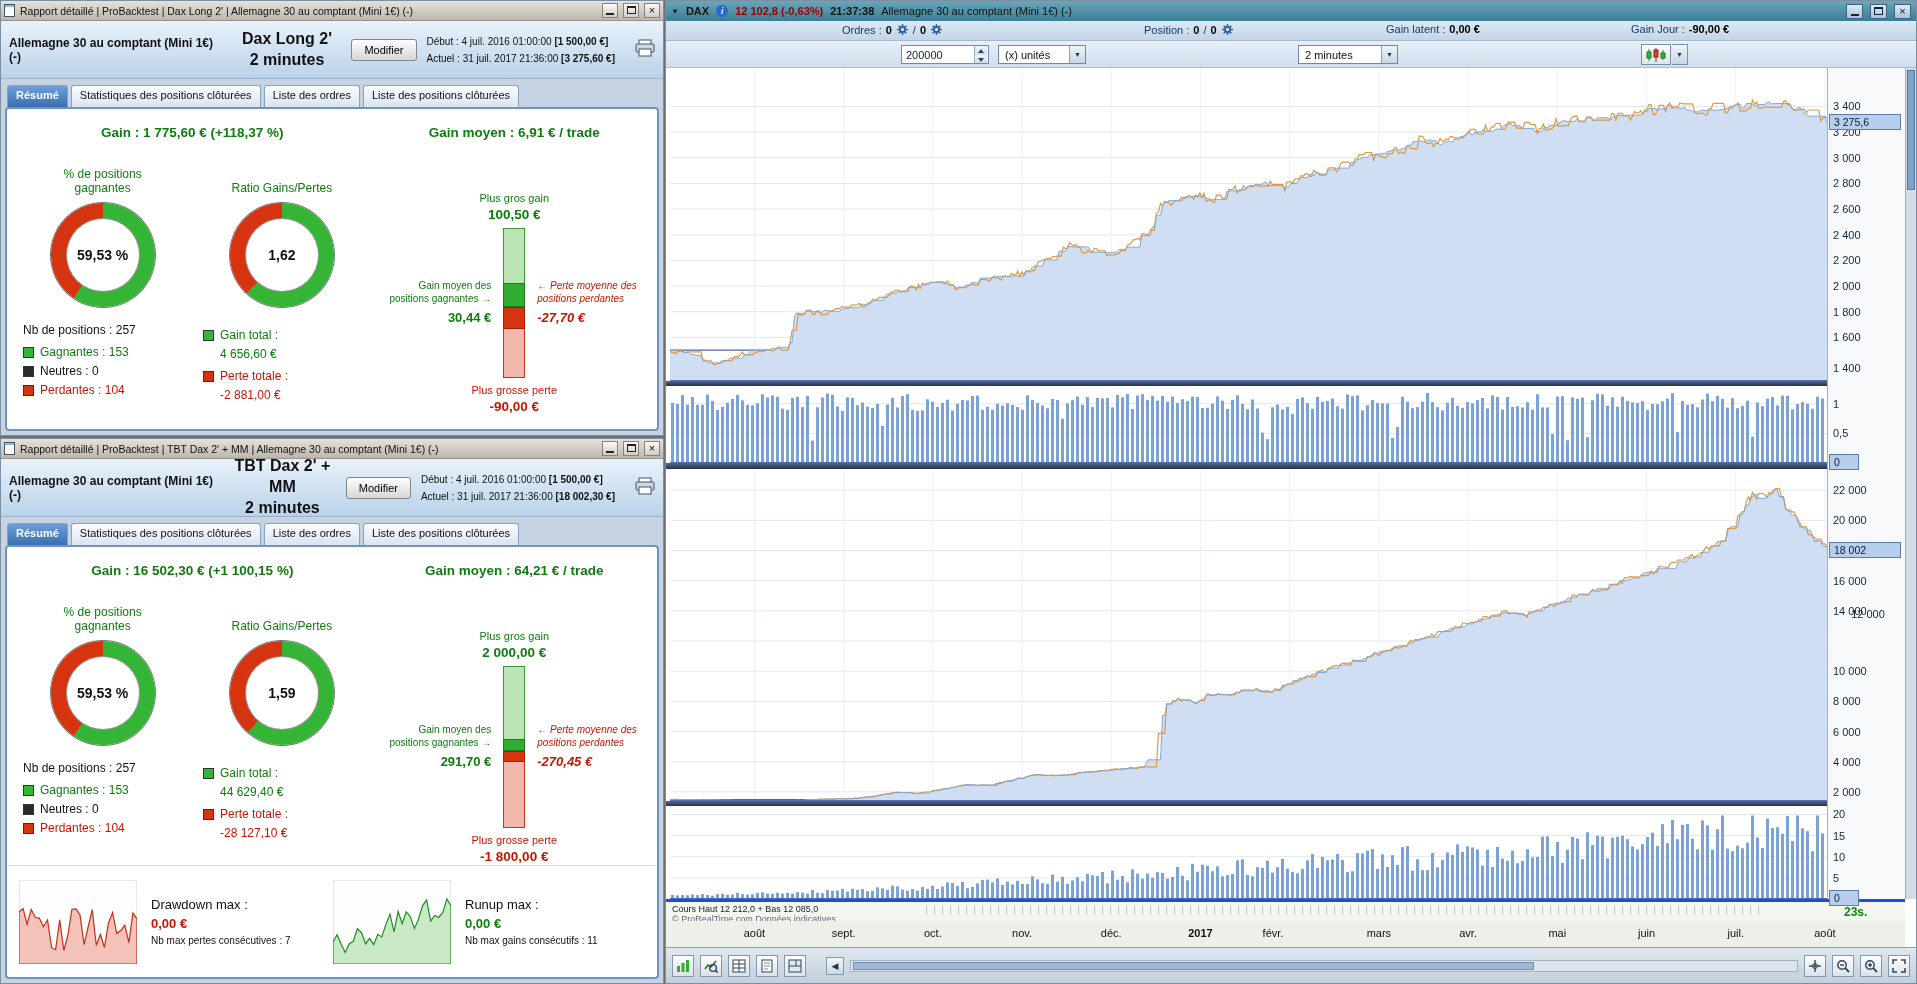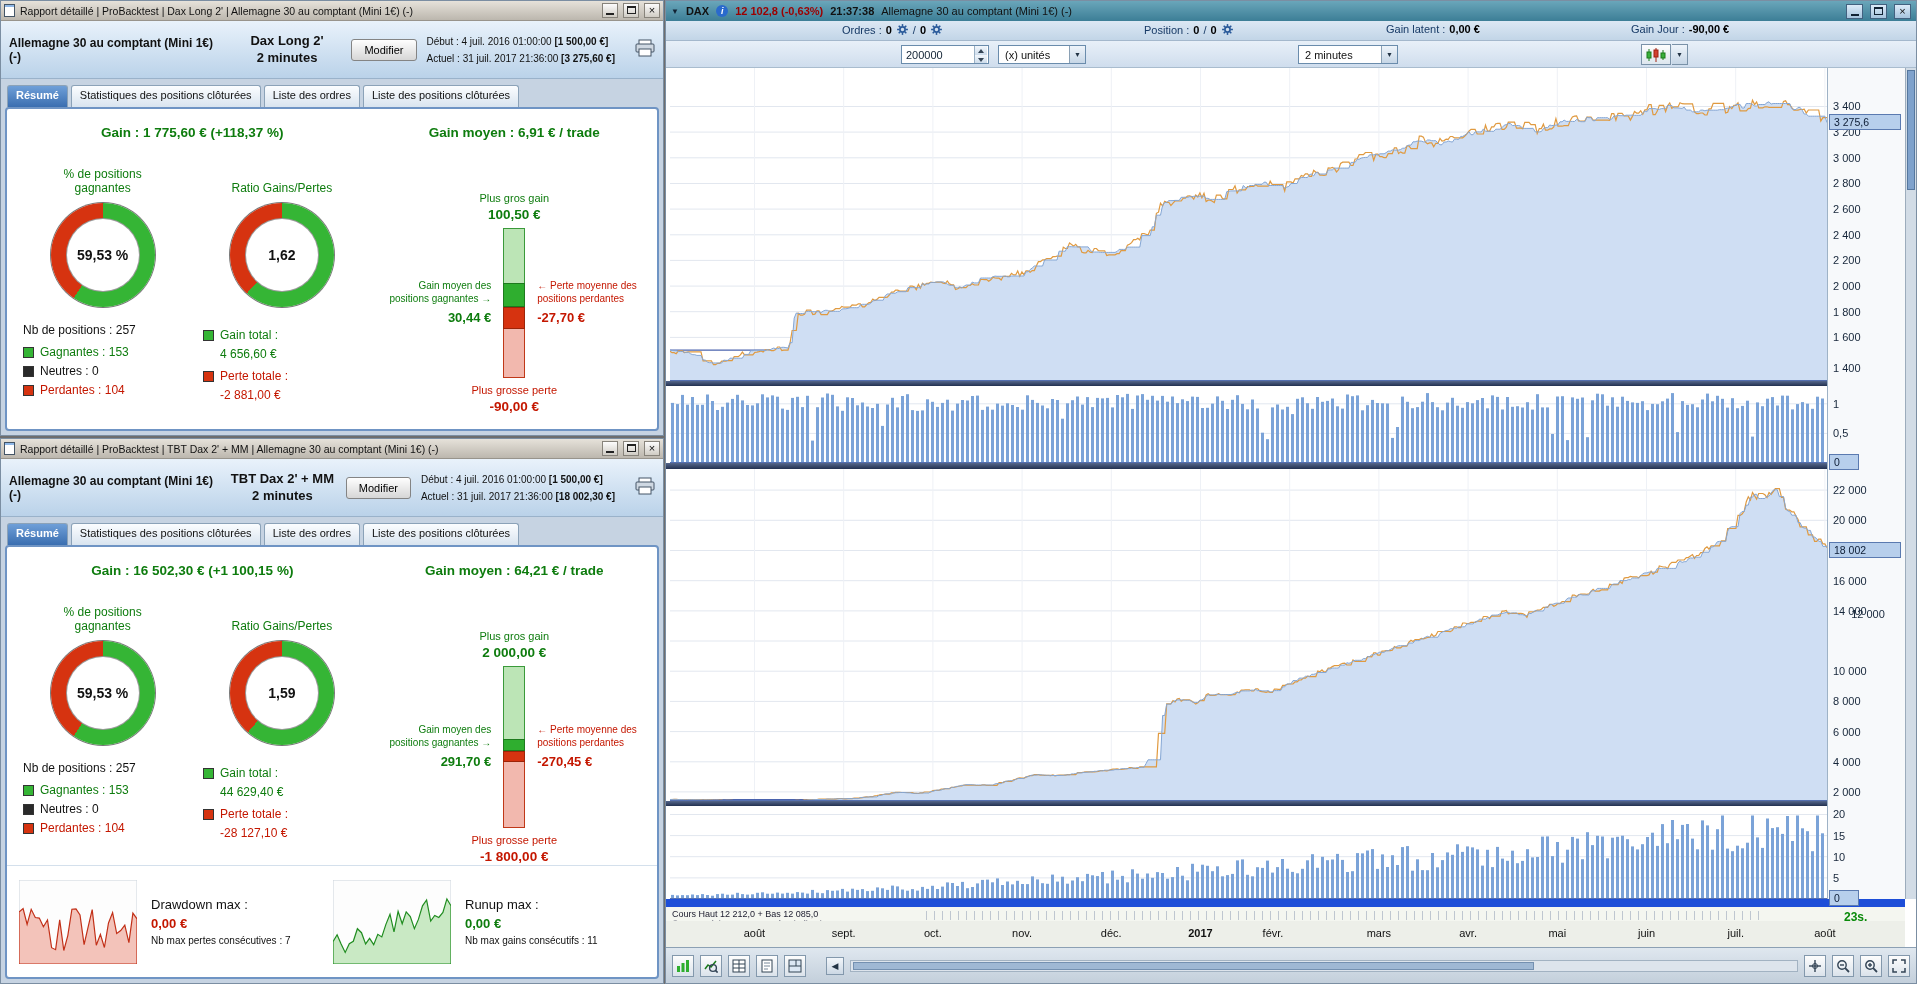--- a/index.html
+++ b/index.html
@@ -21,21 +21,21 @@
   .titlebar-text { white-space:nowrap; overflow:hidden; }
   .wbtn { width:16px; height:15px; background:linear-gradient(#fcfcfc,#d0ccc4);
     border:1px solid #87837b; font-size:11px; line-height:12px; text-align:center; flex:none; }
   .glyph-min { display:block; width:8px; height:2px; background:#222; margin:9px auto 0; }
   .glyph-max { display:block; width:9px; height:8px; border:1px solid #222; border-top-width:2px; margin:2px auto 0; }
 
   .rpt-header { position:absolute; top:20px; left:0; right:0; height:58px;
     background:linear-gradient(#e9f2fb,#bad2e9); display:flex; align-items:center;
     padding:0 8px; gap:10px; border-bottom:1px solid #9ab2ca; }
   .instr { font-weight:bold; font-size:12px; width:232px; }
-  .strat { text-align:center; font-weight:bold; font-size:13px; line-height:1.3; width:118px; }
+  .strat { text-align:center; font-weight:bold; font-size:16px; line-height:1.3; width:118px; }
   .modify-btn { padding:4px 12px; font-size:11px; background:linear-gradient(#fefefe,#d6d6d6);
     border:1px solid #848484; border-radius:3px; font-family:inherit; }
   .datetime { font-size:10px; line-height:1.7; white-space:nowrap; }
   .printer { flex:none; }
 
   .tabbar { position:absolute; top:78px; left:0; right:0; height:28px; display:flex;
     gap:3px; padding:6px 6px 0; }
   .tab { font-size:11px; padding:3px 8px; border:1px solid #8ba2b8; border-bottom:none;
     border-radius:3px 3px 0 0; background:linear-gradient(#fbfdff,#d9e4ef); white-space:nowrap; }
   .tab.active { background:linear-gradient(#6f9fd8,#3a6eb0); color:#fff; font-weight:bold; }
@@ -68,21 +68,21 @@
   .sq-green { background:#35b535; }
   .sq-dark  { background:#2a2a2a; }
   .sq-red   { background:#d63310; }
   .total-val { margin:1px 0 8px 17px; }
 
   .bars-grid { display:grid; grid-template-columns:1fr 36px 1fr; column-gap:5px;
     margin-top:2px; align-items:center; }
   .bg-top { grid-column:1/4; text-align:center; margin-bottom:6px;margin-top:40px; }
   .bg-left { grid-row:2; grid-column:1; text-align:right; }
   .bg-mid { grid-row:2; grid-column:2; }
-  .bg-right { grid-row:2; grid-column:3; }
+  .bg-right { grid-row:2; grid-column:3;font-style:italic; }
   .bg-bottom { grid-column:1/4; text-align:center; margin-top:6px; }
   .pgg { font-size:11px; }
   .pgg-val { font-size:13.5px; font-weight:bold; margin-top:3px; }
   .small-label { font-size:10px; line-height:1.25; }
   .side-val { font-size:13px; font-weight:bold; margin-top:5px; }
   .arr { font-weight:bold; }
   .bar-stack { display:flex; flex-direction:column; align-items:center; }
   .bar-green { width:22px; background:#bce5b6; border:1px solid #3a9a3a; position:relative; }
   .bar-green-dark { position:absolute; left:-1px; right:-1px; bottom:-1px; background:#2fae2f; border:1px solid #1d7a1d; }
   .bar-red { width:22px; background:#f2b8ae; border:1px solid #c03818; border-top:none; position:relative; }
@@ -153,21 +153,21 @@
   .axis-label { position:absolute; left:1167px; width:70px; font-size:11px; color:#16263a; z-index:2; }
   .axis-cur { position:absolute; left:1163px; width:72px; height:16px; background:#b7cfec;
     border:1px solid #5a7ab0; font-size:10.5px; line-height:14px; padding-left:4px;
     z-index:3; color:#0c1c34; }
   .vscroll { position:absolute; right:0; top:67px; width:11px; height:831px;
     background:#d2dce6; border-left:1px solid #9cacbc; }
   .vthumb { position:absolute; left:1px; right:1px; top:2px; height:120px;
     background:#7fa2cc; border:1px solid #56789f; }
 
   .cw-info { position:absolute; top:898px; height:22px; left:0; right:11px;
-    background:#f4f6f0; border-top:8px solid #1d4ed8; font-size:9px; color:#223; }
+    background:#f4f6f0; border-top:3px solid #1d4ed8; font-size:9px; color:#223; }
   .cours-line { position:absolute; left:6px; top:2px; white-space:nowrap; }
   .watermark { position:absolute; left:6px; top:12px; color:#667; white-space:nowrap; }
   .marks { position:absolute; left:260px; right:140px; top:4px; height:9px; opacity:.55;
     background:repeating-linear-gradient(90deg,#93a0b6 0 1px,transparent 1px 8px); }
   .countdown { position:absolute; left:1178px; top:3px; color:#0a8a0a; font-weight:bold; font-size:12px; }
 
   .cw-months { position:absolute; top:920px; height:26px; left:0; right:11px;
     background:#edefe9; font-size:11px; color:#111; }
   .month-label { position:absolute; top:6px; transform:translateX(-50%); white-space:nowrap; }
   .month-label.bold { font-weight:bold; }

